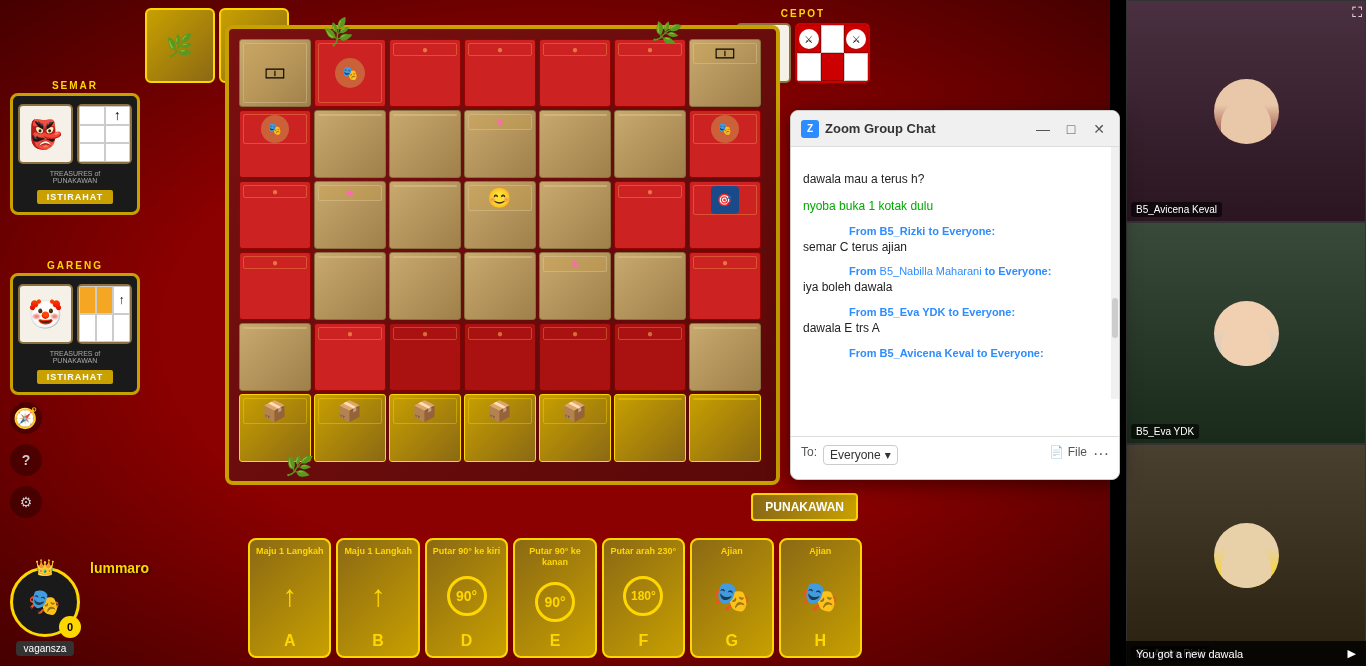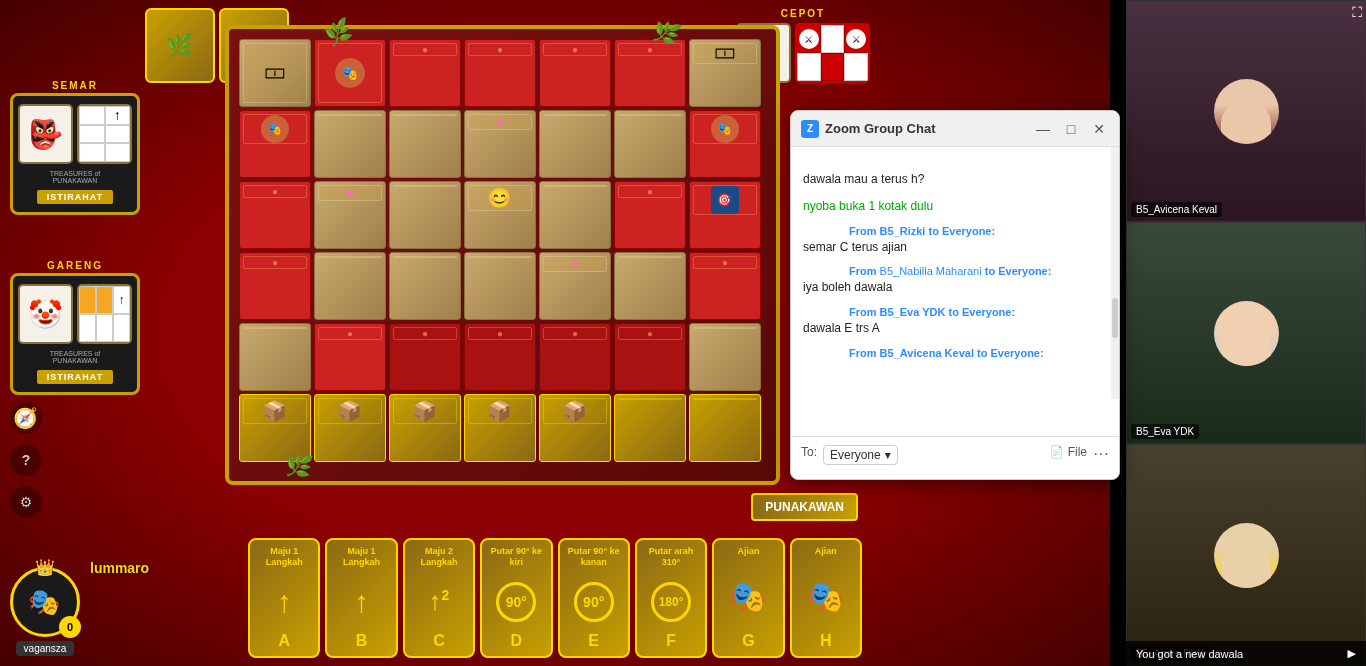--- a/index.html
+++ b/index.html
@@ -667,36 +667,31 @@
       <div class="card-title">Maju 1 Langkah</div>
       <div class="card-icon">↑</div>
       <div class="card-letter">A</div>
     </div>
     <div class="action-card">
       <div class="card-title">Maju 1 Langkah</div>
       <div class="card-icon">↑</div>
       <div class="card-letter">B</div>
     </div>
     <div class="action-card">
-      <div class="card-title">Maju 2 Langkah</div>
-      <div class="card-icon" style="font-size:26px;font-weight:bold;">↑<sup style="font-size:14px;">2</sup></div>
-      <div class="card-letter">C</div>
-    </div>
-    <div class="action-card">
       <div class="card-title">Putar 90° ke kiri</div>
       <div style="width:40px;height:40px;border:3px solid #FFD700;border-radius:50%;display:flex;align-items:center;justify-content:center;font-size:14px;color:#FFD700;margin:4px 0;">90°</div>
       <div class="card-letter">D</div>
     </div>
     <div class="action-card">
       <div class="card-title">Putar 90° ke kanan</div>
       <div style="width:40px;height:40px;border:3px solid #FFD700;border-radius:50%;display:flex;align-items:center;justify-content:center;font-size:14px;color:#FFD700;margin:4px 0;">90°</div>
       <div class="card-letter">E</div>
     </div>
     <div class="action-card">
-      <div class="card-title">Putar arah 310°</div>
+      <div class="card-title">Putar arah 230°</div>
       <div style="width:40px;height:40px;border:3px solid #FFD700;border-radius:50%;display:flex;align-items:center;justify-content:center;font-size:12px;color:#FFD700;margin:4px 0;">180°</div>
       <div class="card-letter">F</div>
     </div>
     <div class="action-card">
       <div class="card-title">Ajian</div>
       <div class="card-icon">🎭</div>
       <div class="card-letter">G</div>
     </div>
     <div class="action-card">
       <div class="card-title">Ajian</div>

